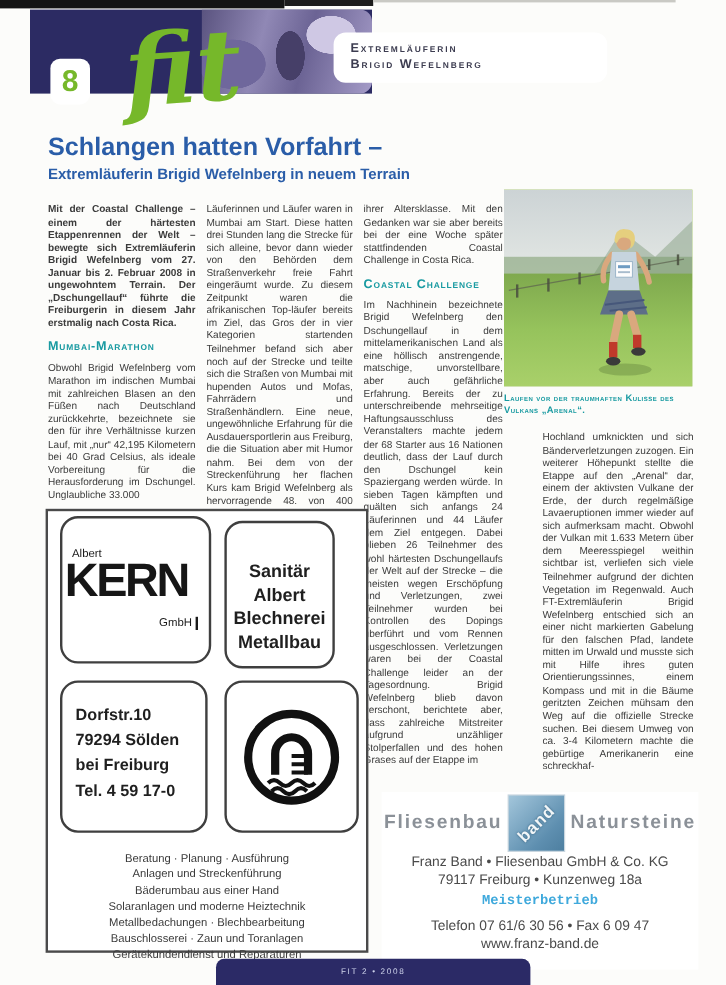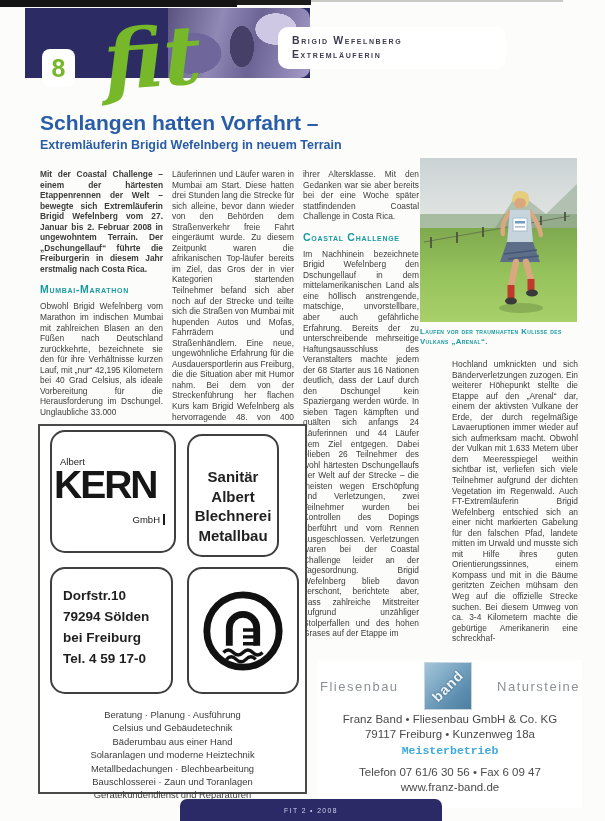--- a/index.html
+++ b/index.html
@@ -66,21 +66,21 @@
   .trade-line{font-size:15px;font-weight:bold;line-height:19.5px;color:#1f1f1f;}
   .addr-box{left:10px;top:141px;width:123px;height:127px;padding:16px 16px 0 11px;}
   .addr-line{font-size:13.5px;font-weight:bold;line-height:21px;color:#1f1f1f;}
   .icon-box{left:147px;top:141px;width:112px;height:127px;display:flex;align-items:center;justify-content:center;}
   .services{position:absolute;left:0;top:282px;width:100%;text-align:center;}
   .service-line{font-size:9.4px;line-height:13.4px;color:#3a3a3a;}
 
   
   .ad-fb{left:318px;top:660px;width:264px;height:148px;background:#fff;text-align:center;}
   .fb-row{display:flex;align-items:center;justify-content:space-between;padding:0 2px;height:52px;}
-  .fb-label{font-weight:normal;font-size:13px;letter-spacing:1.5px;color:#8b9198;}
+  .fb-label{font-weight:bold;font-size:16px;letter-spacing:1.5px;color:#8b9198;}
   .band-logo{width:46px;height:46px;background:linear-gradient(135deg,#a3c6db,#5e8fb0 70%,#4d7fa0);
        display:flex;align-items:center;justify-content:center;box-shadow:0 0 0 1px #c9d6df;}
   .band-logo span{transform:rotate(-45deg);color:#f2f6f8;font-weight:bold;font-size:14px;
        letter-spacing:1px;text-shadow:0 0 2px #2c5a78;}
   .fb-line{font-size:11.5px;line-height:15px;color:#4a4a4a;}
   .fb-meister{font-size:11.5px;line-height:17px;color:#3fa9dc;font-weight:bold;font-family:Liberation Mono, monospace;}
   .fb-gap{height:6px;}
 
   
   .footer-bar{left:180px;top:799px;width:262px;height:22px;background:#2b2a66;
@@ -90,22 +90,22 @@
 </head>
 <body>
 
 <div class="abs strip1"></div>
 <div class="abs strip2"></div>
 <div class="abs strip3"></div>
 
 <div class="abs banner"></div>
 <div class="abs banner-photo"></div>
 <div class="abs kicker">
+  <div class="kicker-line">Extremläuferin</div>
   <div class="kicker-line">Brigid Wefelnberg</div>
-  <div class="kicker-line">Extremläuferin</div>
 </div>
 <div class="abs pagenum-box">
   <span>8</span>
 </div>
 <div class="abs fit-logo">fit</div>
 
 <div class="abs headline">Schlangen hatten Vorfahrt –</div>
 <div class="abs subheadline">Extremläuferin Brigid Wefelnberg in neuem Terrain</div>
 
 <div class="col col1">
@@ -193,21 +193,21 @@
     <svg width="88" height="88" viewBox="0 0 90 90" xmlns="http://www.w3.org/2000/svg">
       <circle cx="45" cy="45" r="37" fill="none" stroke="#111" stroke-width="7"></circle>
       <path d="M31,60 V42 a14,14 0 0 1 28,0 V60" fill="none" stroke="#111" stroke-width="7"></path>
       <path d="M45,44 h14 M45,51 h14 M45,58 h14" stroke="#111" stroke-width="3.5"></path>
       <path d="M25,67 q5,-5 10,0 t10,0 t10,0 t10,0" fill="none" stroke="#111" stroke-width="3.5"></path>
       <path d="M28,74 q5,-5 10,0 t10,0 t10,0" fill="none" stroke="#111" stroke-width="3.5"></path>
     </svg>
   </div>
   <div class="services">
     <div class="service-line">Beratung · Planung · Ausführung</div>
-    <div class="service-line">Celsius und Gebäudetechnik</div>
+    <div class="service-line">Anlagen und Streckenführung</div>
     <div class="service-line">Bäderumbau aus einer Hand</div>
     <div class="service-line">Solaranlagen und moderne Heiztechnik</div>
     <div class="service-line">Metallbedachungen · Blechbearbeitung</div>
     <div class="service-line">Bauschlosserei · Zaun und Toranlagen</div>
     <div class="service-line">Gerätekundendienst und Reparaturen</div>
   </div>
 </div>
 
 <div class="abs ad-fb">
   <div class="fb-row">

